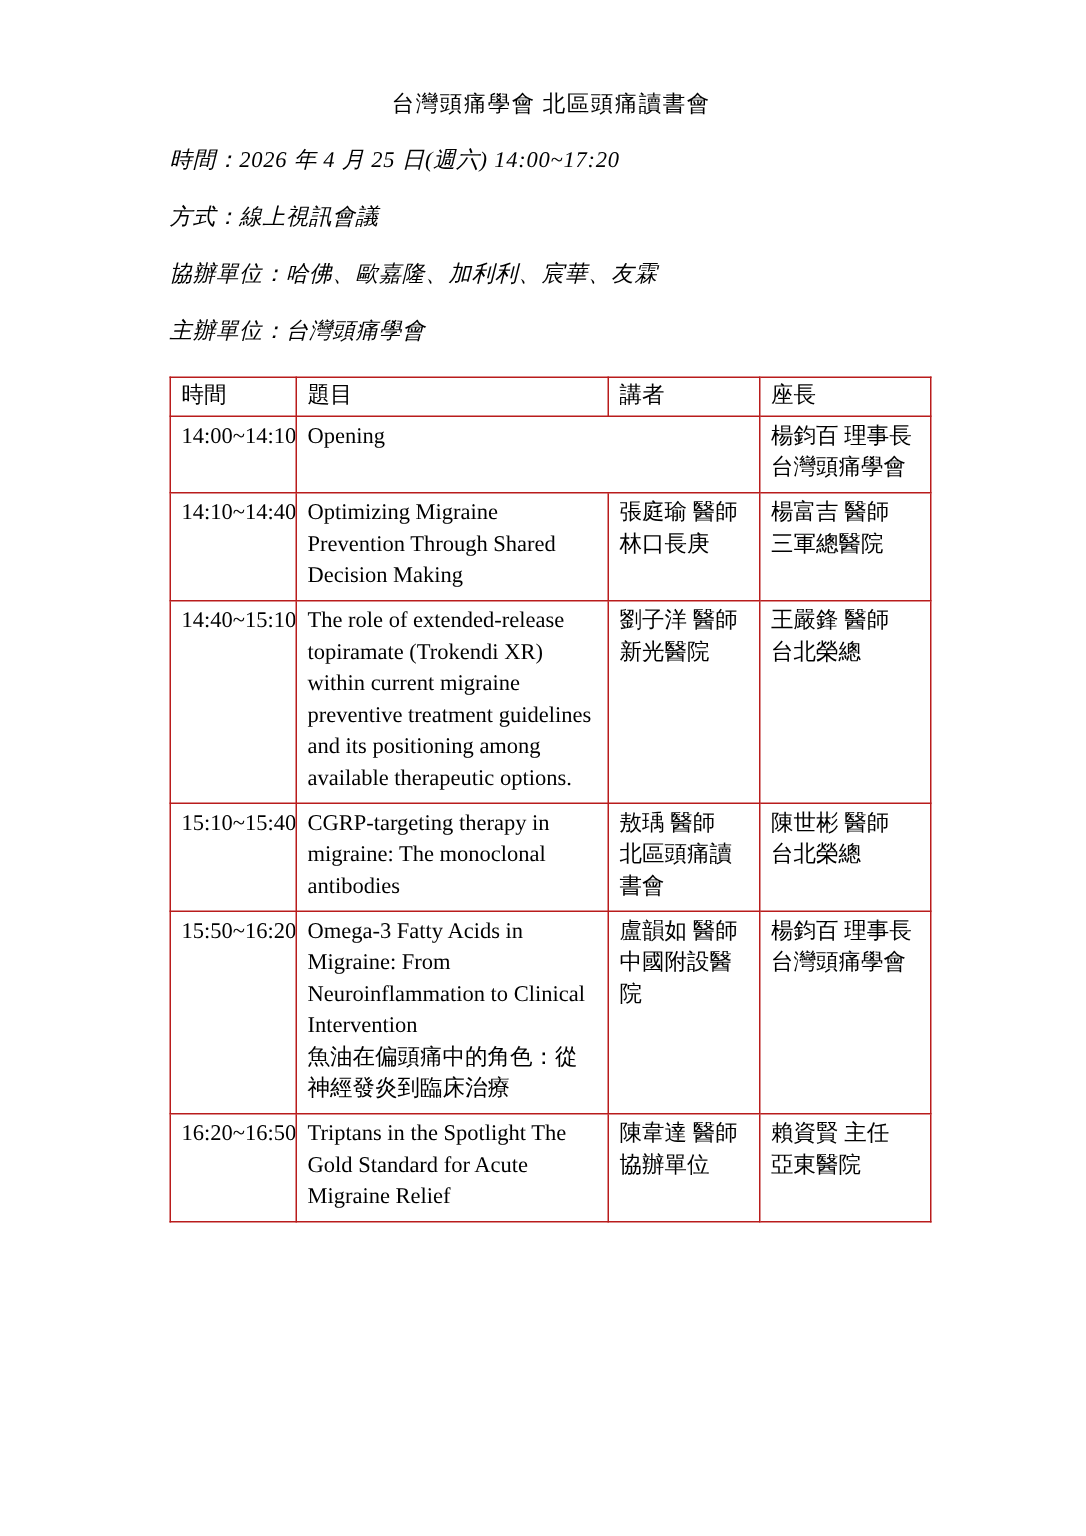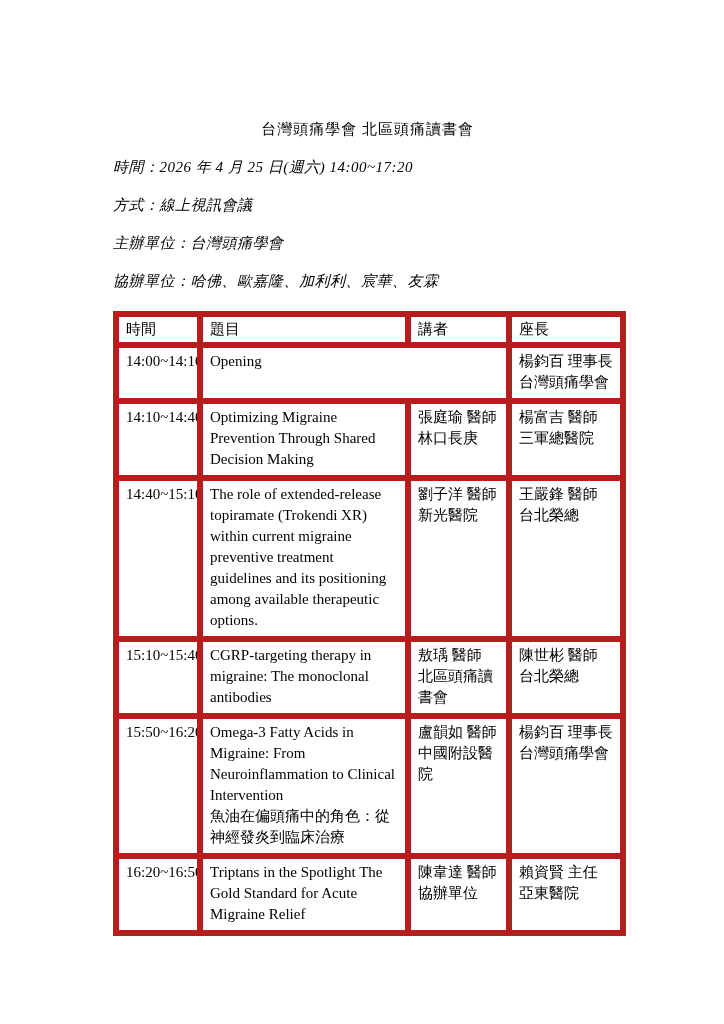--- a/index.html
+++ b/index.html
@@ -8,21 +8,21 @@
     position: relative;
     width: 724px;
     height: 1024px;
     background: #ffffff;
     color: #000000;
     font-family: "Liberation Serif", "DejaVu Serif", serif;
     font-size: 15px;
     overflow: hidden;
   }
   .content {
-    padding: 120px 102px 0 113px;
+    padding: 60px 102px 0 113px;
     border-radius: 19px;
   }
   .doc-title {
     text-align: center;
     font-size: 15px;
     font-weight: normal;
     margin-bottom: 20px;
     letter-spacing: 1px;
   }
   .meta-line {
@@ -35,21 +35,21 @@
     border-collapse: collapse;
     table-layout: fixed;
     width: 507px;
     margin-top: 2px;
   }
   table.agenda col.c-time    { width: 84px; }
   table.agenda col.c-topic   { width: 208px; }
   table.agenda col.c-speaker { width: 101px; }
   table.agenda col.c-chair   { width: 114px; }
   table.agenda th, table.agenda td {
-    border: 6px solid #b91c1c;
+    border: 1px solid #b91c1c;
     vertical-align: top;
     text-align: left;
     font-weight: normal;
     padding: 3px 6px 5px 7px;
     line-height: 21px;
     white-space: pre-line;
     overflow: hidden;
   }
   table.agenda th { height: 26px; padding-top: 2px; padding-bottom: 2px; }
   td.time-cell { white-space: nowrap; }
@@ -57,22 +57,22 @@
 </head>
 <body>
 
 <div class="page">
   <div class="content">
 
     <div class="doc-title">台灣頭痛學會 北區頭痛讀書會</div>
 
     <div class="meta-line">時間：2026 年 4 月 25 日(週六) 14:00~17:20</div>
     <div class="meta-line">方式：線上視訊會議</div>
+    <div class="meta-line">協辦單位：哈佛、歐嘉隆、加利利、宸華、友霖</div>
     <div class="meta-line">主辦單位：台灣頭痛學會</div>
-    <div class="meta-line">協辦單位：哈佛、歐嘉隆、加利利、宸華、友霖</div>
 
     <table class="agenda">
       <colgroup>
         <col class="c-time">
         <col class="c-topic">
         <col class="c-speaker">
         <col class="c-chair">
       </colgroup>
       <thead>
         <tr>

